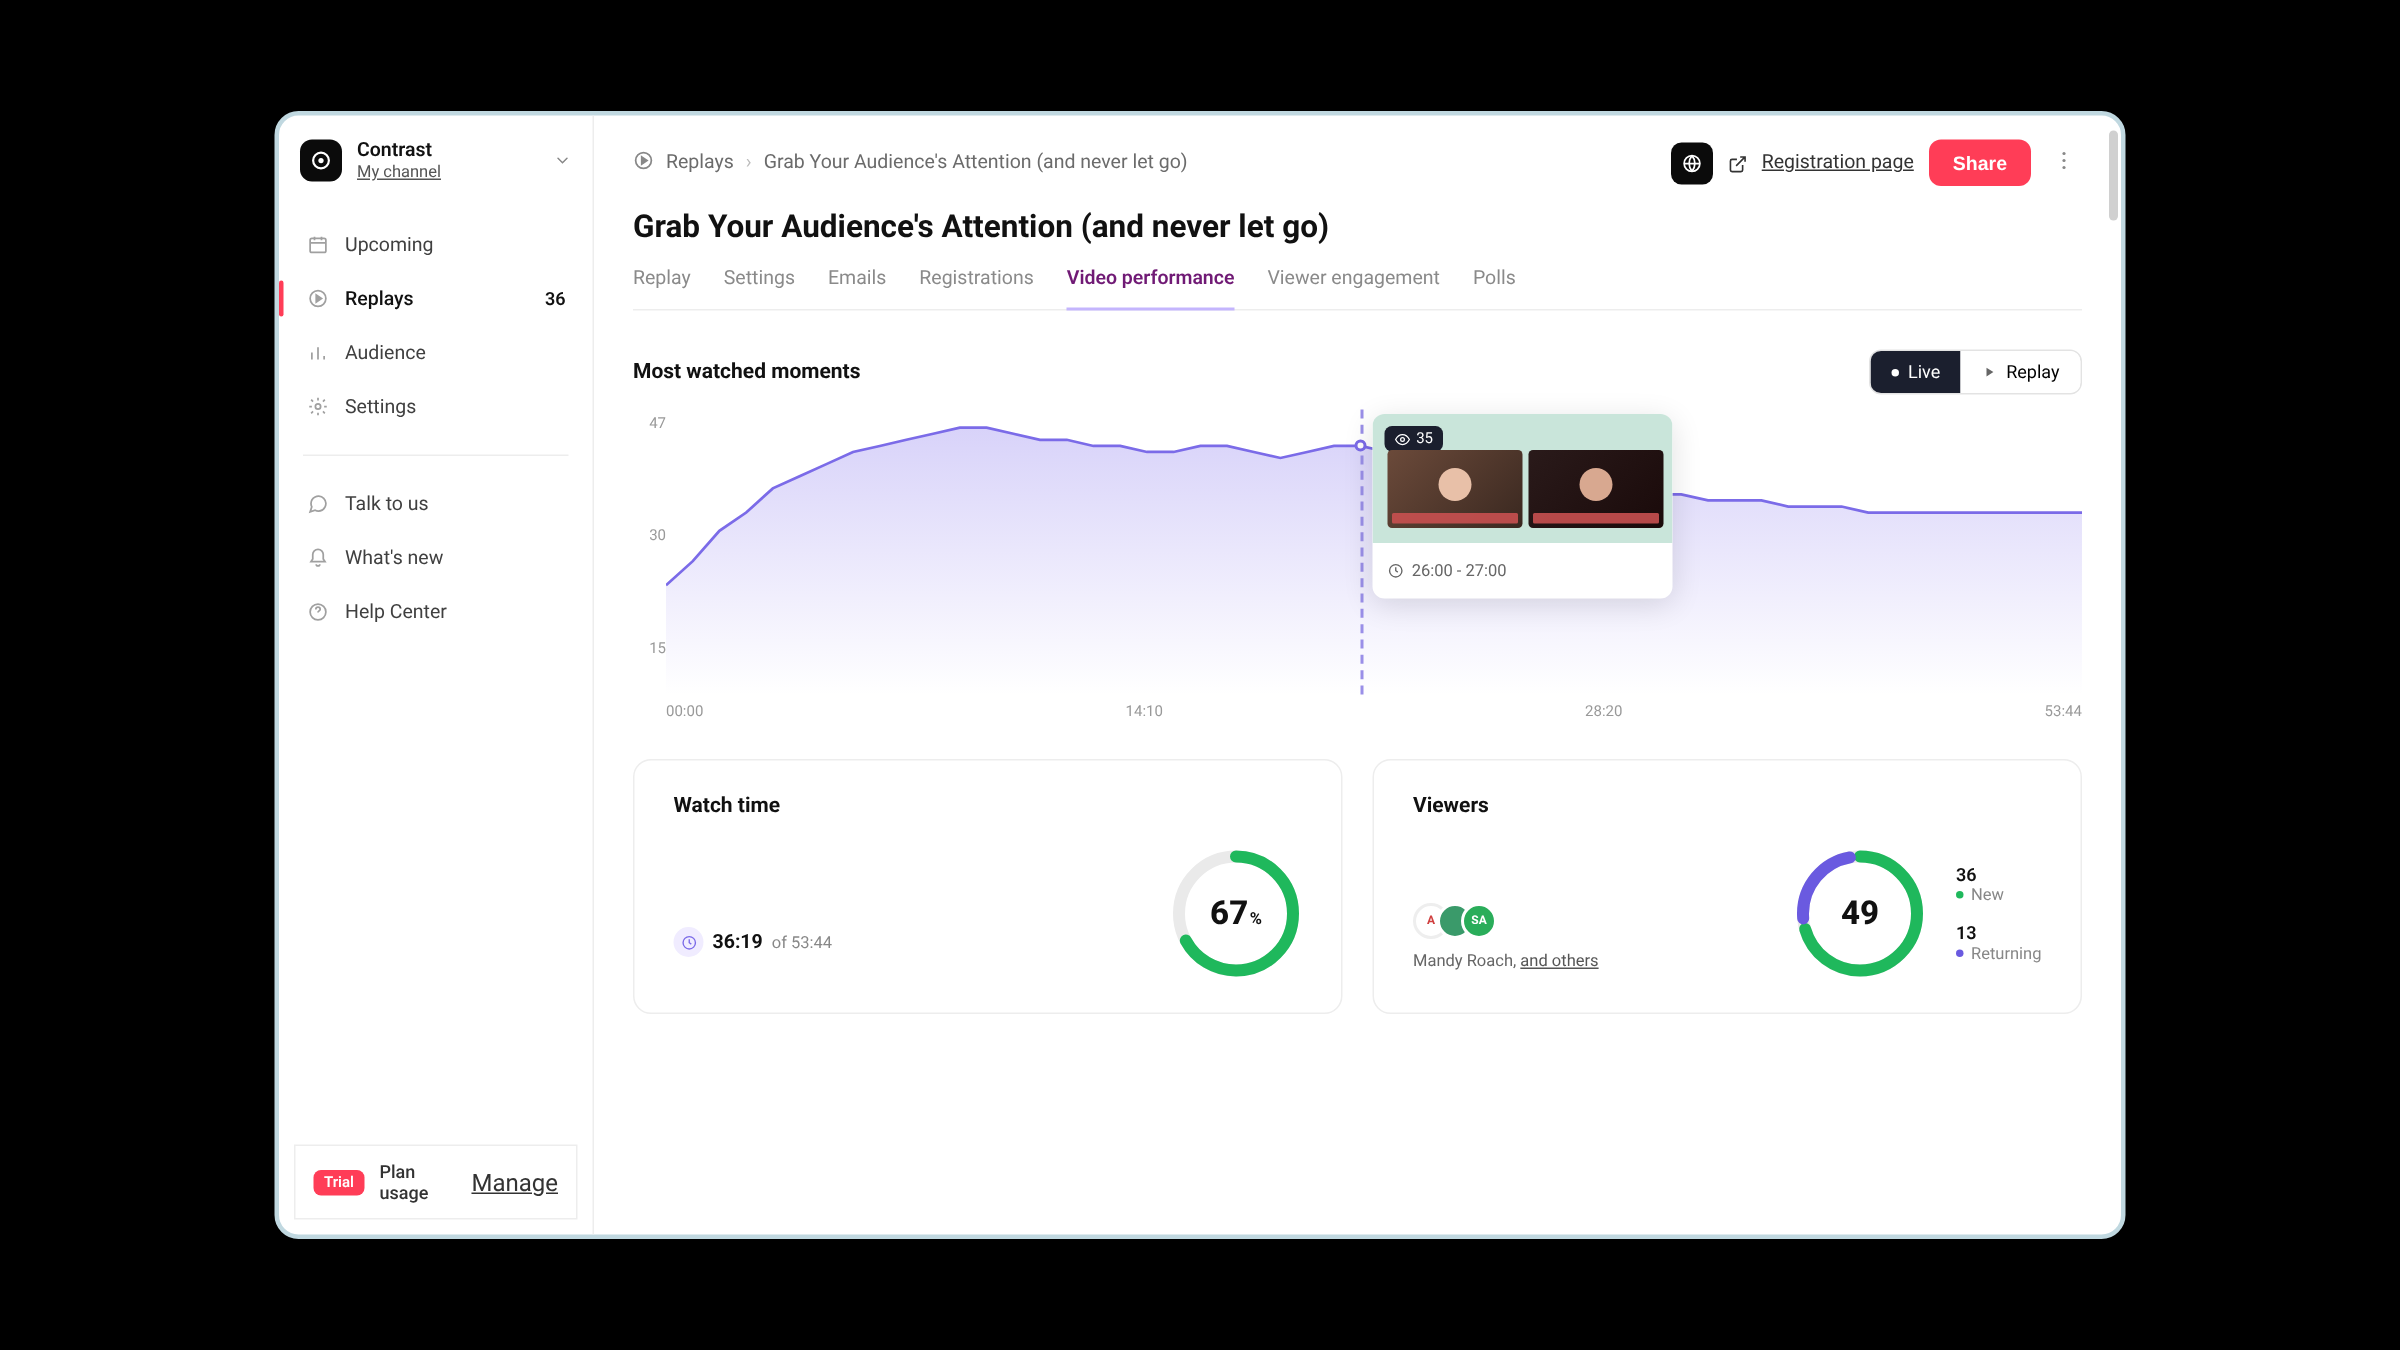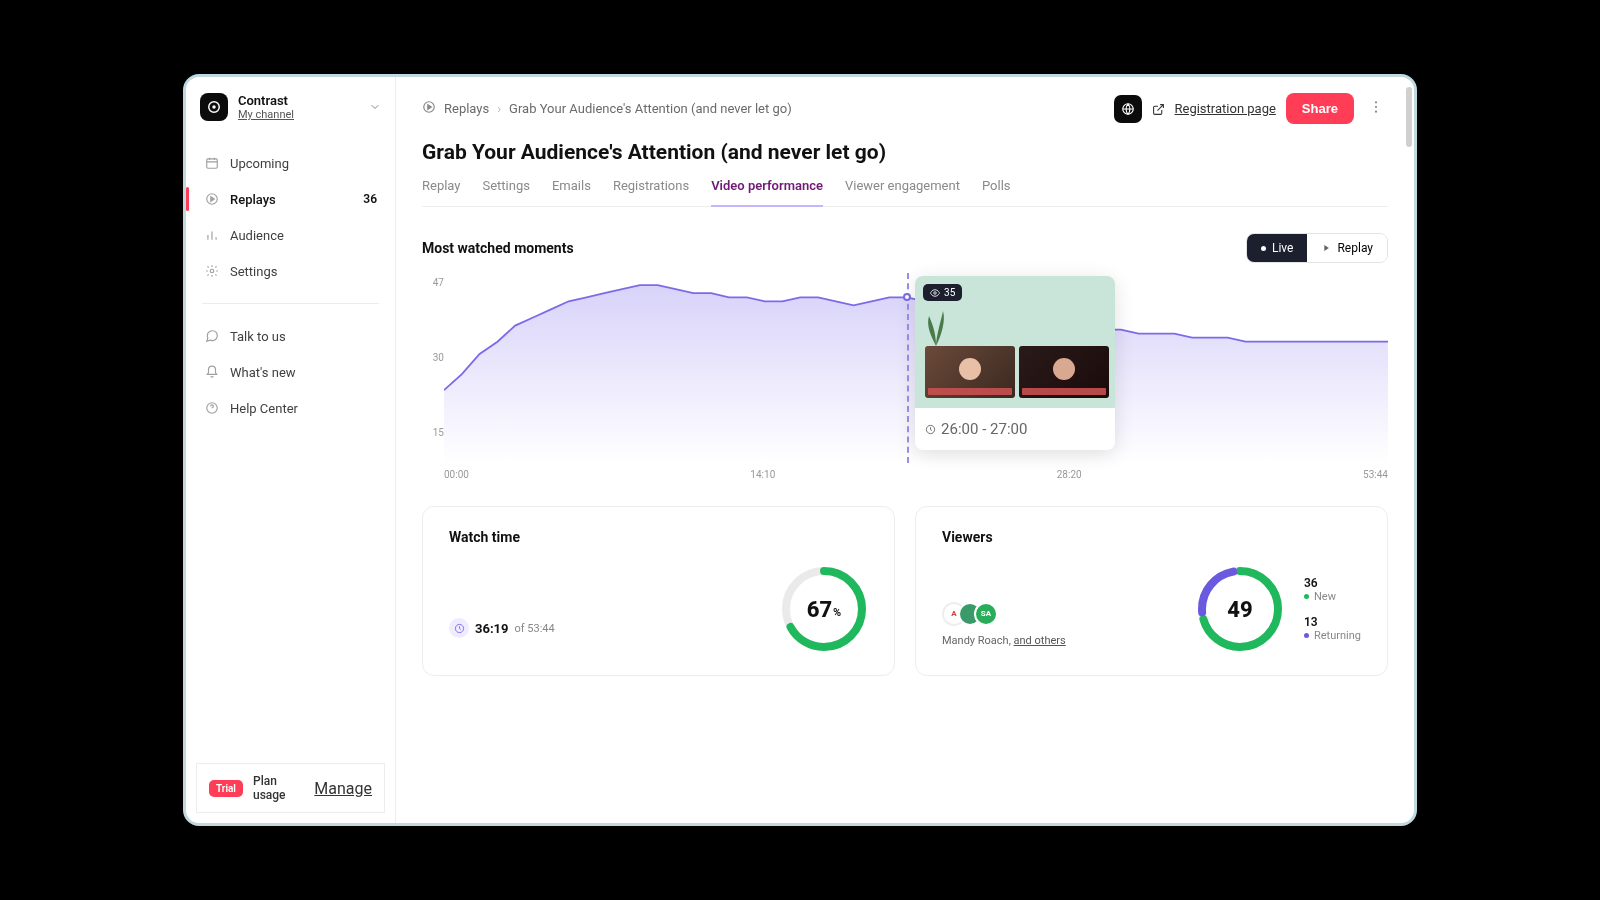--- a/index.html
+++ b/index.html
@@ -62,32 +62,32 @@
 .chart-wrap { position: relative; margin-top: 10px; }
 .chart-y { position: absolute; left: 0; top: 0; bottom: 24px; width: 22px; display: flex; flex-direction: column; justify-content: space-between; font-size: 10px; color: #999; padding: 4px 0 18px; }
 .chart-y span { text-align: right; }
 .chart-area { margin-left: 22px; height: 190px; position: relative; }
 .chart-x { margin-left: 22px; display: flex; justify-content: space-between; font-size: 10px; color: #999; margin-top: 6px; }
 svg.area-chart { width: 100%; height: 100%; }
 .hover-line { position: absolute; top: 0; bottom: 0; width: 0; border-left: 2px dashed #9a8fe8; }
 .hover-dot { position: absolute; width: 8px; height: 8px; border-radius: 50%; background: #fff; border: 2px solid #7b6be8; transform: translate(-50%,-50%); }
 
 .tooltip-card { position: absolute; width: 200px; background: #fff; border-radius: 8px; box-shadow: 0 4px 20px rgba(0,0,0,0.12); overflow: hidden; }
-.tooltip-preview { height: 132px; background: #c9e5da; position: relative; padding: 10px; }
+.tooltip-preview { height: 86px; background: #c9e5da; position: relative; padding: 10px; }
 .eye-badge { position: absolute; top: 8px; left: 8px; background: #1b1f2e; color: #fff; font-size: 10px; padding: 3px 7px; border-radius: 5px; display: flex; align-items: center; gap: 4px; }
 .speakers { position: absolute; bottom: 10px; left: 10px; right: 6px; display: flex; gap: 4px; }
 .speaker { flex: 1; height: 52px; border-radius: 3px; background: #333; position: relative; overflow: hidden; }
 .speaker.a { background: linear-gradient(135deg,#6b4a3a,#3a2820); }
 .speaker.b { background: linear-gradient(135deg,#2a1a1a,#1a0a0a); }
 .face { position: absolute; top: 12px; left: 50%; transform: translateX(-50%); width: 22px; height: 22px; border-radius: 50%; }
 .speaker.a .face { background: #e8c0a8; }
 .speaker.b .face { background: #d8a890; }
 .name-strip { position: absolute; bottom: 3px; left: 3px; right: 3px; height: 7px; background: rgba(200,80,80,0.9); border-radius: 1px; }
 .plant { position: absolute; left: 6px; top: 30px; width: 30px; height: 40px; }
-.tooltip-time { padding: 12px 10px; font-size: 15px; color: #666; display: flex; align-items: center; gap: 5px; }
+.tooltip-time { padding: 12px 10px; font-size: 11px; color: #666; display: flex; align-items: center; gap: 5px; }
 
 
 .cards { display: flex; gap: 20px; margin-top: 26px; justify-content: space-between; }
 .card { flex: 1; border: 1px solid #ededed; border-radius: 12px; padding: 22px 26px; }
 .card-title { font-size: 14px; font-weight: 700; color: #111; margin-bottom: 20px; }
 .card-body { display: flex; align-items: center; gap: 20px; }
 .watch-left { flex: 1; }
 .watch-time-row { display: flex; align-items: center; gap: 6px; font-size: 13px; margin-top: 38px; }
 .clock-badge { width: 20px; height: 20px; border-radius: 50%; background: #f0ecff; display: flex; align-items: center; justify-content: center; color: #7b6be8; }
 .watch-val { font-weight: 700; color: #111; }

